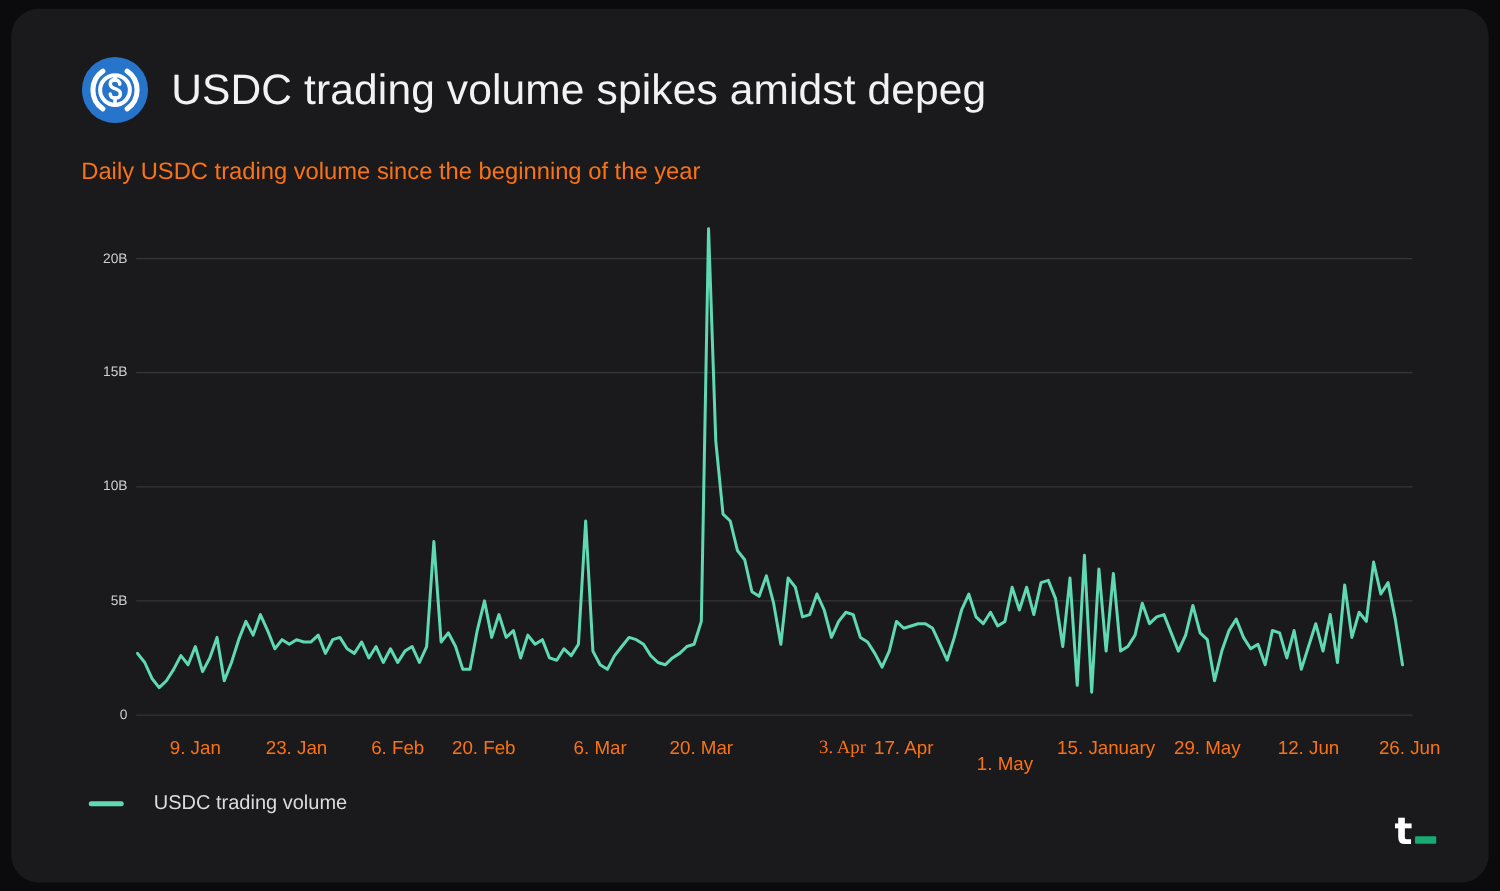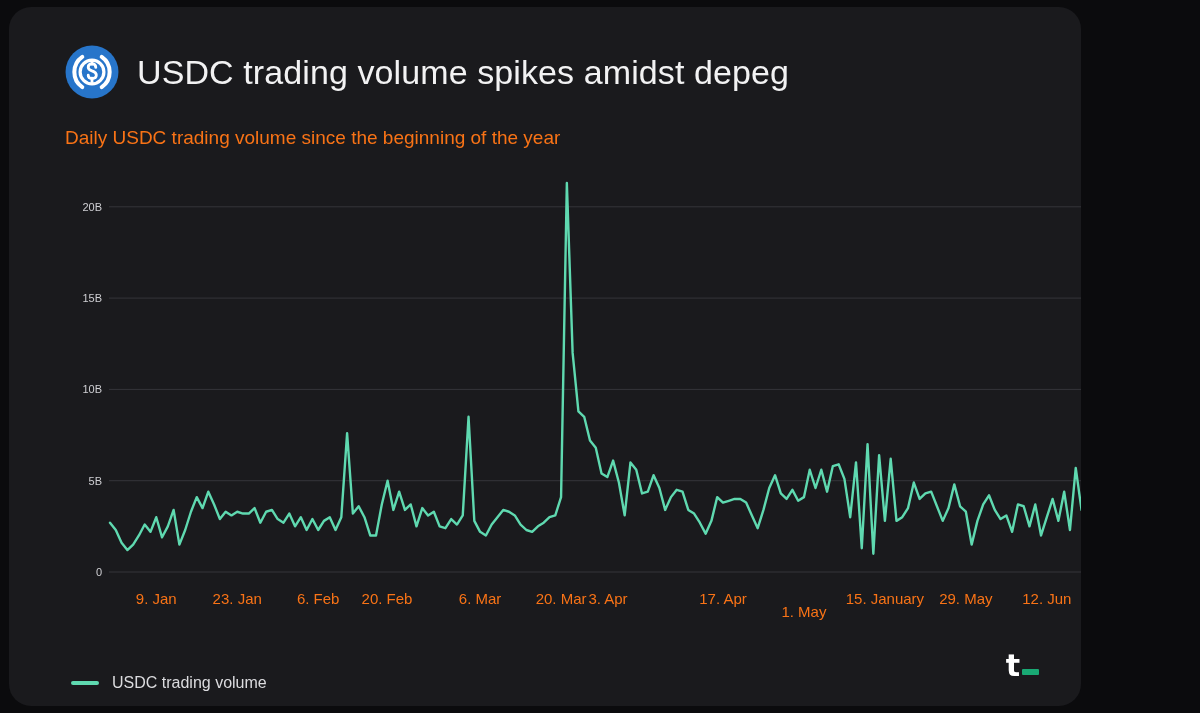--- a/index.html
+++ b/index.html
@@ -17,21 +17,21 @@
   #canvas {
     position: relative;
     width: 1200px;
     height: 713px;
     background: #0b0b0d;
   }
   #card {
     position: absolute;
     left: 9px;
     top: 7px;
-    width: 1072px;
+    width: 1182px;
     height: 699px;
     background: #1a1a1d;
     border-radius: 22px;
     overflow: hidden;
   }
 
   
   .header {
     position: absolute;
     left: 56px;
@@ -105,22 +105,21 @@
     white-space: nowrap;
   }
 
   
   .legend {
     position: absolute;
     left: 62px;
     top: 627px;
     display: flex;
     align-items: center;
-    gap: 13px;
-    margin-top: 40px;
+    gap: 24px;
   }
   .legend-swatch {
     width: 28px;
     height: 4px;
     border-radius: 2px;
     background: #5fd9b0;
     display: block;
   }
   .legend-label {
     font-size: 16px;
@@ -193,21 +192,21 @@
         <div class="ytick" style="top: 199.8px;">20B</div>
       </div>
 
     <div class="xtick-wrap" id="xticks">
         <div class="xtick" style="left: 147.263px;">9. Jan</div>
         <div class="xtick" style="left: 228.223px;">23. Jan</div>
         <div class="xtick" style="left: 309.183px;">6. Feb</div>
         <div class="xtick" style="left: 378px;">20. Feb</div>
         <div class="xtick" style="left: 471.103px;">6. Mar</div>
         <div class="xtick" style="left: 552.063px;">20. Mar</div>
-        <div class="xtick" style="left: 599px;">3. Apr</div>
+        <div class="xtick" style="left: 665px; font-family: Liberation Serif, serif;">3. Apr</div>
         <div class="xtick" style="left: 713.983px;">17. Apr</div>
         <div class="xtick" style="left: 794.943px; margin-top: 13px;">1. May</div>
         <div class="xtick" style="left: 875.903px;">15. January</div>
         <div class="xtick" style="left: 956.863px;">29. May</div>
         <div class="xtick" style="left: 1037.82px;">12. Jun</div>
         <div class="xtick" style="left: 1118.78px;">26. Jun</div>
       </div>
 
     <div class="legend">
       <span class="legend-swatch"></span>

